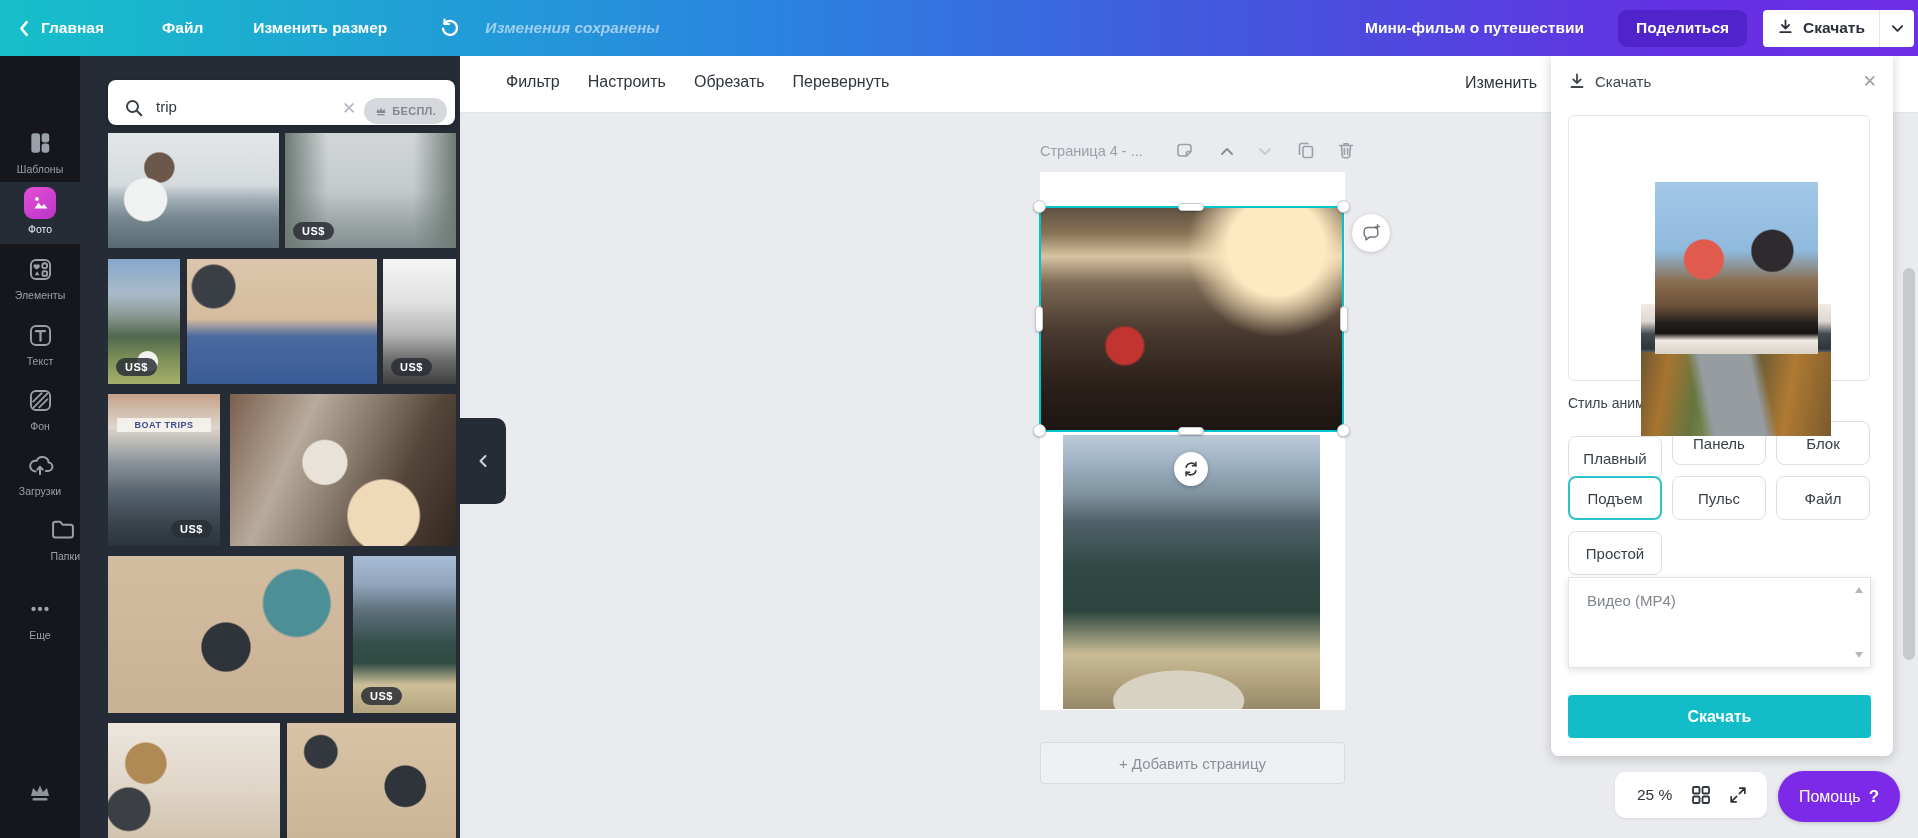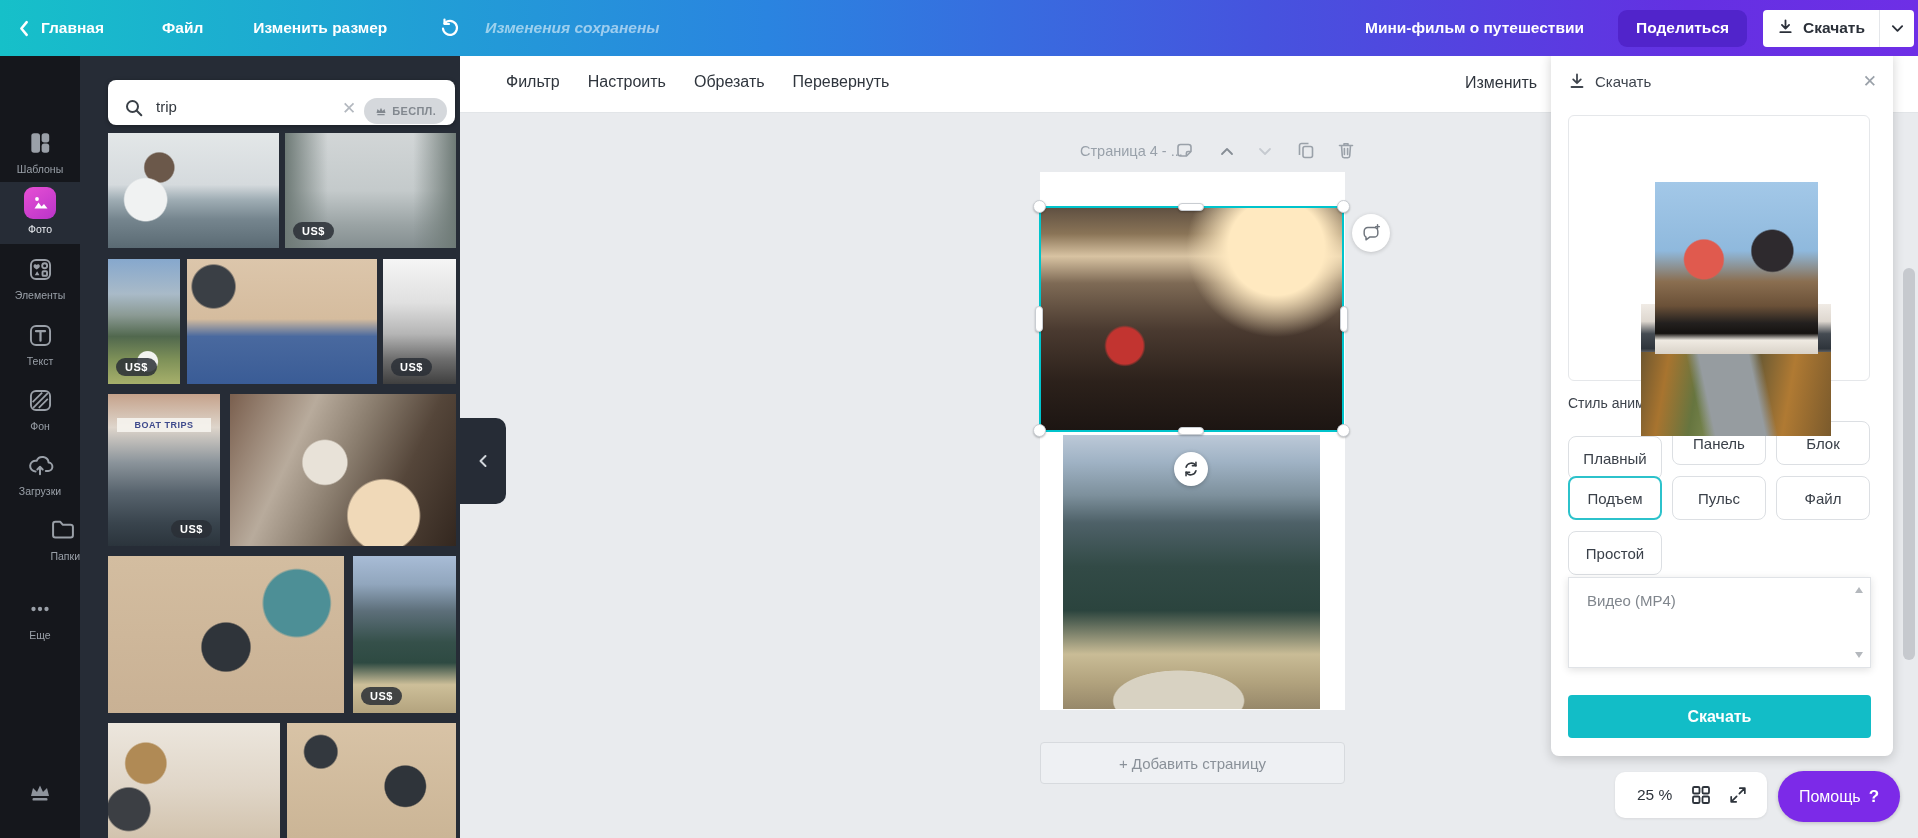--- a/index.html
+++ b/index.html
@@ -95,21 +95,21 @@
 
   
   .edit-toolbar { left:460px; top:52px; width:1458px; height:61px; background:#fff;
     border-bottom:1px solid #e2e5e8; z-index:10; display:flex; align-items:center; font-size:16px; color:#2f353d; }
   .et-item { margin-left:28px; cursor:pointer; }
   .et-item:first-child { margin-left:46px; }
   .et-dup { position:absolute; left:1005px; top:0; line-height:61px; cursor:pointer; }
 
   
   .canvas-bg { left:460px; top:113px; width:1458px; height:725px; background:#e9ebee; z-index:1; }
-  .page-label { left:1040px; top:143px; font-size:14.5px; color:#99a1aa; z-index:2;margin-left:40px; }
+  .page-label { left:1040px; top:143px; font-size:14.5px; color:#99a1aa; z-index:2; }
   .ph-ic { z-index:2; cursor:pointer; }
   .page { left:1040px; top:172px; width:305px; height:538px; background:#fff; z-index:2; }
   .sel-img { left:1040px; top:207px; width:303px; height:224px; z-index:3;
     background:radial-gradient(circle at 78% 18%, #ffe9c0 0 16%, rgba(255,233,192,0) 30%),
       radial-gradient(circle at 28% 62%, #c23430 0 7%, rgba(194,52,48,0) 8%),
       linear-gradient(180deg,#5e4f41 0%,#8a7457 12%,#d8c3a2 22%,#7e6a55 34%,#4a3a30 55%,#2c211b 78%,#1c1512 100%); }
   .mtn-img { left:1063px; top:435px; width:257px; height:274px; z-index:2;
     background:radial-gradient(ellipse 60% 26% at 45% 97%, #d8d2c2 0 42%, rgba(216,210,194,0) 43%),
       linear-gradient(180deg,#bcc9d8 0%,#9fb2c4 10%,#7d909c 22%,#4e6168 32%,#324a46 48%,#2b443e 64%,#c9bc96 80%,#b2a37e 90%,#97886a 100%); }
   .sel-border { left:1039px; top:206px; width:305px; height:226px; border:2px solid #00c4cc; z-index:4; }

